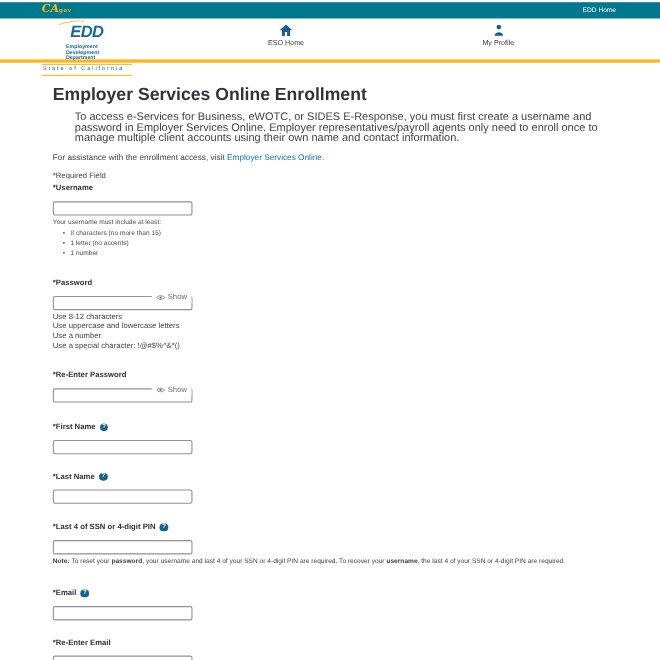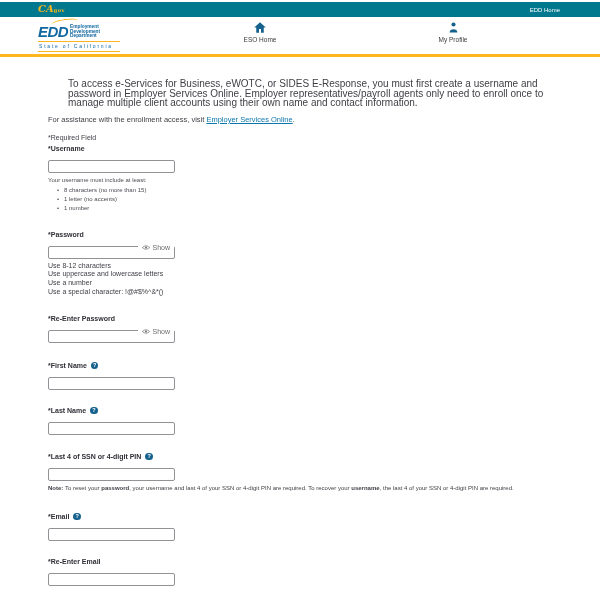--- a/index.html
+++ b/index.html
@@ -13,40 +13,40 @@
     font-style:italic; font-weight:bold; font-size:10px; line-height:10px; cursor:pointer; }
   .ca-logo .gov { font-size:5px; font-style:normal; letter-spacing:.5px; }
   .topbar-link { color:#fff; font-size:6px; text-decoration:none; cursor:pointer; }
 
   
   .hdr { position:relative; height:40px; background:#fff;
     border-bottom:3px solid var(--gold,#fdb71c); }
   .edd-logo { position:absolute; left:38px; top:5px; cursor:pointer; width:82px; }
   .edd-swoosh { position:absolute; left:14px; top:-3px; width:26px; height:7px;
     border-top:1.5px solid var(--gold,#fdb71c); border-radius:50%; transform:rotate(-8deg); }
-  .edd-top { display:flex; align-items:center; gap:2px; }
+  .edd-top { display:flex; align-items:center; gap:2px;flex-direction:column; }
   .edd-acronym { color:var(--edd-blue,#1268a0); font-weight:bold; font-style:italic;
     font-size:15px; line-height:15px; letter-spacing:-.5px; }
   .edd-words { display:flex; flex-direction:column; color:var(--edd-blue,#1268a0);
     font-weight:bold; font-size:6px; line-height:6px; transform:scale(.8); transform-origin:0 50%; }
   .edd-tagline { margin-top:1px; border-top:1px solid var(--gold,#fdb71c);
     border-bottom:1px solid var(--gold,#fdb71c); color:var(--edd-blue,#1268a0);
     font-size:5px; letter-spacing:1.8px; padding:1px 0 1.5px 1px; white-space:nowrap; }
   .nav-item { position:absolute; top:5px; width:56px; text-align:center;
     color:#3b3b3b; font-size:6.5px; text-decoration:none; cursor:pointer;
     display:flex; flex-direction:column; align-items:center; gap:3px; }
   .nav-eso { left:232px; } .nav-prof { left:425px; }
   .nav-item svg { display:block; }
 
   
   .main { padding:22px 48px 0; }
   h1 { font-size:16px; line-height:15px; font-weight:bold; color:#32323a; margin-bottom:8px; }
   .intro { font-size:10px; line-height:9.5px; margin-bottom:7px;margin-left:20px; }
   .assist { font-size:7.5px; line-height:9px; margin-bottom:9px; }
-  .assist a { color:var(--link-blue,#0d77ad); text-decoration:underline; cursor:pointer; }
+  .assist a { color:var(--link-blue,#0d77ad); cursor:pointer; }
   .required { font-size:7px; line-height:9px; margin-bottom:2px; }
 
   .group { margin-bottom:17px; }
   .mb16 { margin-bottom:16px; } .mb18 { margin-bottom:18px; } .mb20 { margin-bottom:20px; }
   .field-label { display:flex; align-items:center; gap:4px;
     font-size:7px; font-weight:bold; line-height:10px; color:#2f2f36; }
   .help { display:inline-block; width:7.5px; height:7.5px; border-radius:50%;
     background:var(--icon-blue,#0e6a96); color:#fff; font-size:5.5px; line-height:7.5px;
     text-align:center; font-weight:bold; cursor:pointer; }
   .input-row { position:relative; width:127px; margin-top:1px; }
@@ -96,20 +96,21 @@
   <a class="nav-item nav-prof">
     <svg width="11" height="11" viewBox="0 0 24 24">
       <circle cx="12" cy="5.5" r="4.5" fill="#15618d"></circle>
       <path d="M3.5 23 C3.5 13.5 20.5 13.5 20.5 23 Z" fill="#15618d"></path>
     </svg>
     <span>My Profile</span>
   </a>
 </div>
 
 <div class="main">
+  <h1>Employer Services Online Enrollment</h1>
 
   <p class="intro">To access e-Services for Business, eWOTC, or SIDES E-Response, you must first create a username and password in Employer Services Online. Employer representatives/payroll agents only need to enroll once to manage multiple client accounts using their own name and contact information.</p>
 
   <p class="assist"><span>For assistance with the enrollment access, visit </span><a>Employer Services Online</a><span>.</span></p>
 
   <div class="required">*Required Field</div>
 
   <div class="group">
     <div class="field-label">
         <span>*Username</span>

